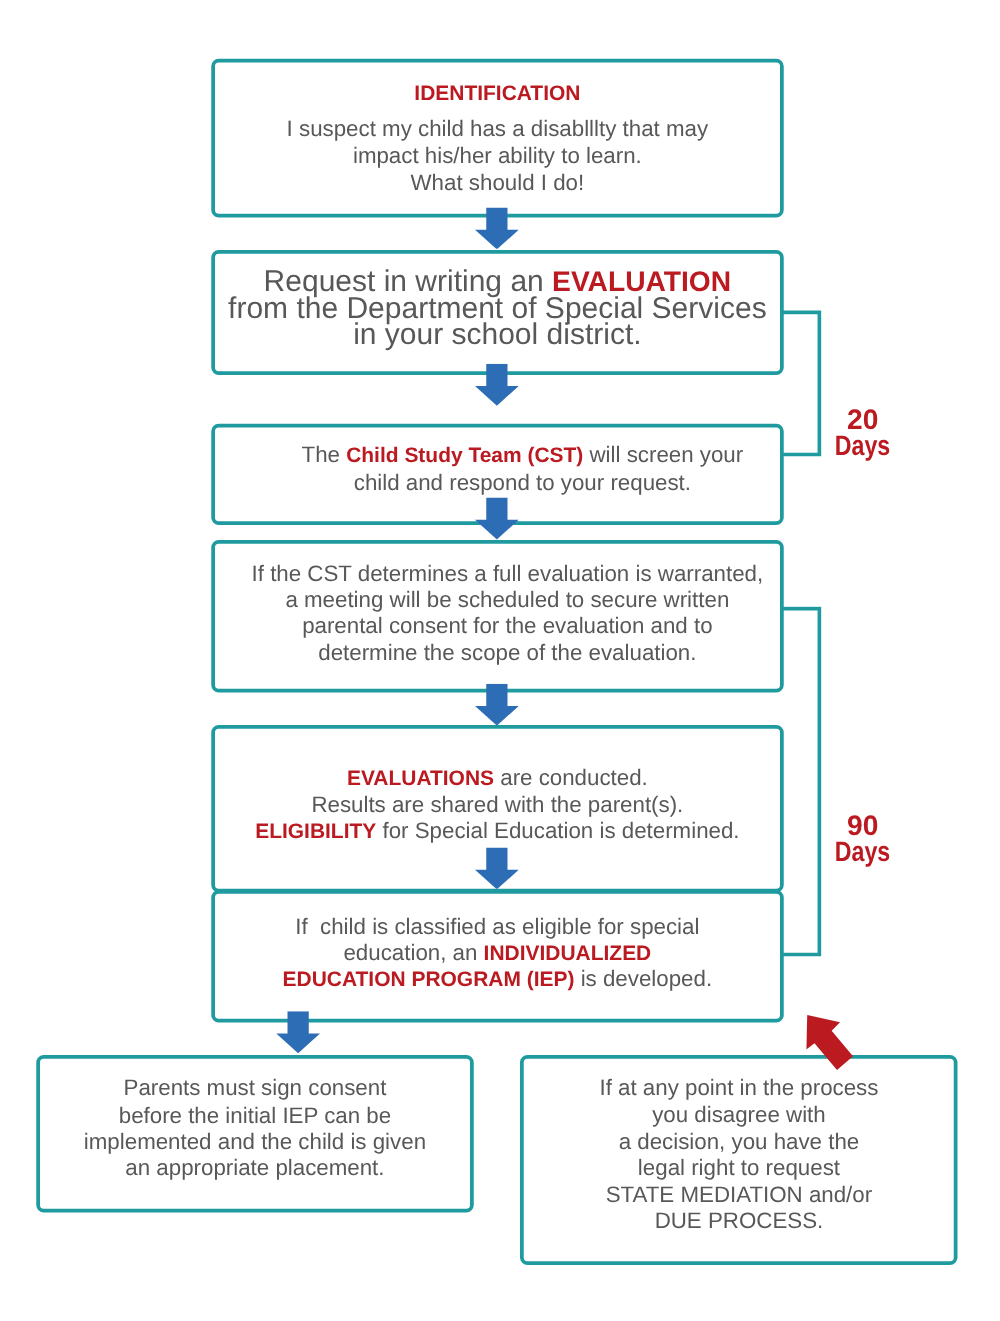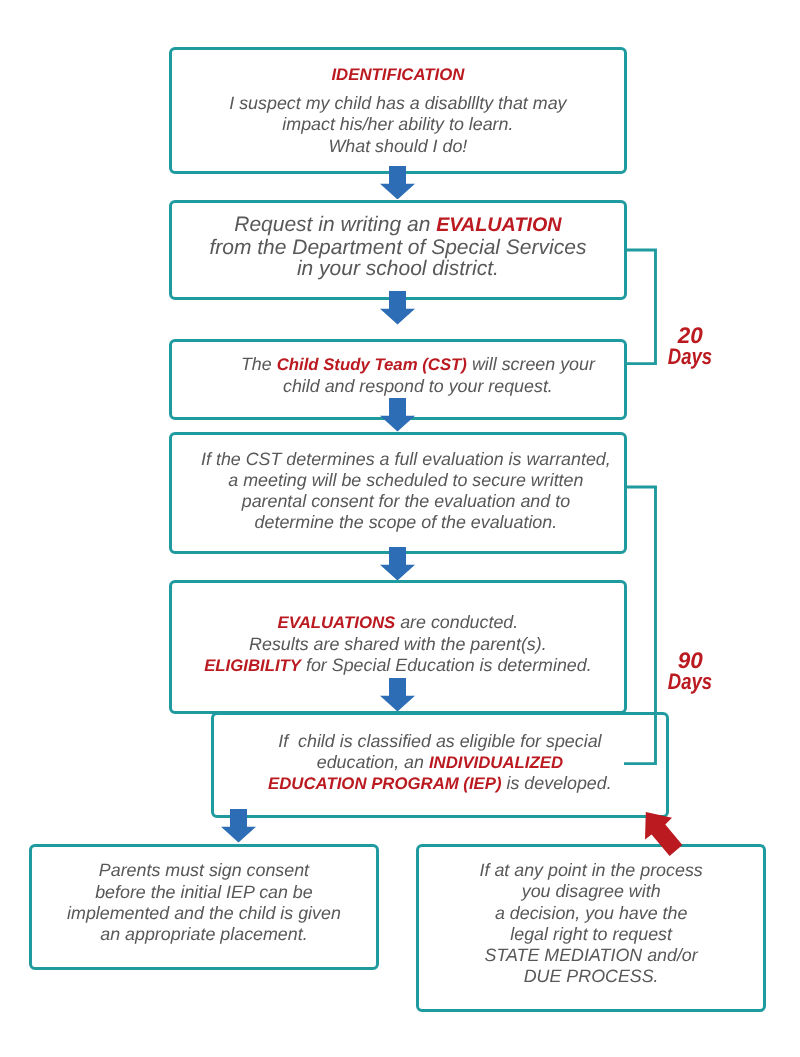--- a/index.html
+++ b/index.html
@@ -20,21 +20,21 @@
     background: transparent;
     display: flex;
     flex-direction: column;
     align-items: center;
     justify-content: center;
     text-align: center;
     color: #58585a;
     z-index: 3;
   }
   .box .txt { width:100%; }
-  .box, .tl { -webkit-font-smoothing: antialiased; text-rendering: geometricPrecision; font-style: italic; }
+  .box, .tl { -webkit-font-smoothing: antialiased; text-rendering: geometricPrecision; }
   .box .ln { display:block; white-space: pre; }
   .heading { color:#bb1a21; font-weight:bold; font-size:0.94em; margin-bottom:7.6px; }
   .em { color:#bb1a21; font-weight:bold; font-size:0.94em; }
 
   .arrow   { position:absolute; z-index:4; }
   .bracket { position:absolute; z-index:2; }
   .tl {
     position:absolute; color:#bb1a21; font-weight:bold;
     text-align:center; line-height:20.6px; font-size:22.5px; z-index:4;
   }
@@ -47,21 +47,21 @@
 
 <div id="stage">
   <div class="box" style="left:169.05px; top:47.3px; width:457.7px; height:126.5px; font-size:17.85px; line-height:21.2px;">
     <div class="txt" style="transform:translate3d(0,0.0px,0);">
 <span class="ln heading">IDENTIFICATION</span>
       <span class="ln"><span class="tx">I suspect my child has a disablllty that may</span></span>
       <span class="ln"><span class="tx">impact his/her ability to learn.</span></span>
       <span class="ln"><span class="tx">What should I do!</span></span>
     </div>
   </div>
-  <div class="box" style="left:169.05px; top:199.7px; width:457.7px; height:100.0px; font-size:21px; line-height:21.2px;">
+  <div class="box" style="left:169.05px; top:199.7px; width:457.7px; height:100.0px; font-size:24px; line-height:21.2px;">
     <div class="txt" style="transform:translate3d(0,-2.9px,0);">
 <span class="ln"><span class="tx">Request in writing an </span><span class="em">EVALUATION</span></span>
       <span class="ln"><span class="tx">from the Department of Special Services</span></span>
       <span class="ln"><span class="tx">in your school district.</span></span>
     </div>
   </div>
   <div class="box" style="left:169.05px; top:339px; width:457.7px; height:81.3px; font-size:17.85px; line-height:21.2px;padding-left:40px;">
     <div class="txt" style="transform:translate3d(0,-4.4px,0);">
 <span class="ln"><span class="tx">The </span><span class="em">Child Study Team (CST)</span><span class="tx"> will screen your</span></span>
       <span class="ln"><span class="tx">child and respond to your request.</span></span>
@@ -75,21 +75,21 @@
       <span class="ln"><span class="tx">determine the scope of the evaluation.</span></span>
     </div>
   </div>
   <div class="box" style="left:169.05px; top:580.2px; width:457.7px; height:134px; font-size:17.85px; line-height:21.2px;">
     <div class="txt" style="transform:translate3d(0,-3.3px,0);">
 <span class="ln"><span class="em">EVALUATIONS</span><span class="tx"> are conducted.</span></span>
       <span class="ln"><span class="tx">Results are shared with the parent(s).</span></span>
       <span class="ln"><span class="em">ELIGIBILITY</span><span class="tx"> for Special Education is determined.</span></span>
     </div>
   </div>
-  <div class="box" style="left:169.05px; top:711.7px; width:457.7px; height:106.3px; font-size:17.85px; line-height:21.2px;margin-left:42px;">
+  <div class="box" style="left:169.05px; top:711.7px; width:457.7px; height:106.3px; font-size:17.85px; line-height:21.2px;">
     <div class="txt" style="transform:translate3d(0,-2.1px,0);">
 <span class="ln"><span class="tx">If  child is classified as eligible for special</span></span>
       <span class="ln"><span class="tx">education, an </span><span class="em">INDIVIDUALIZED</span></span>
       <span class="ln"><span class="em">EDUCATION PROGRAM (IEP)</span><span class="tx"> is developed.</span></span>
     </div>
   </div>
   <div class="box" style="left:28.8px; top:843.6px; width:350.3px; height:126.4px; font-size:17.85px; line-height:21.2px;">
     <div class="txt" style="transform:translate3d(0,-3.8px,0);">
 <span class="ln"><span class="tx">Parents must sign consent</span></span>
       <span class="ln"><span class="tx">before the initial IEP can be</span></span>

